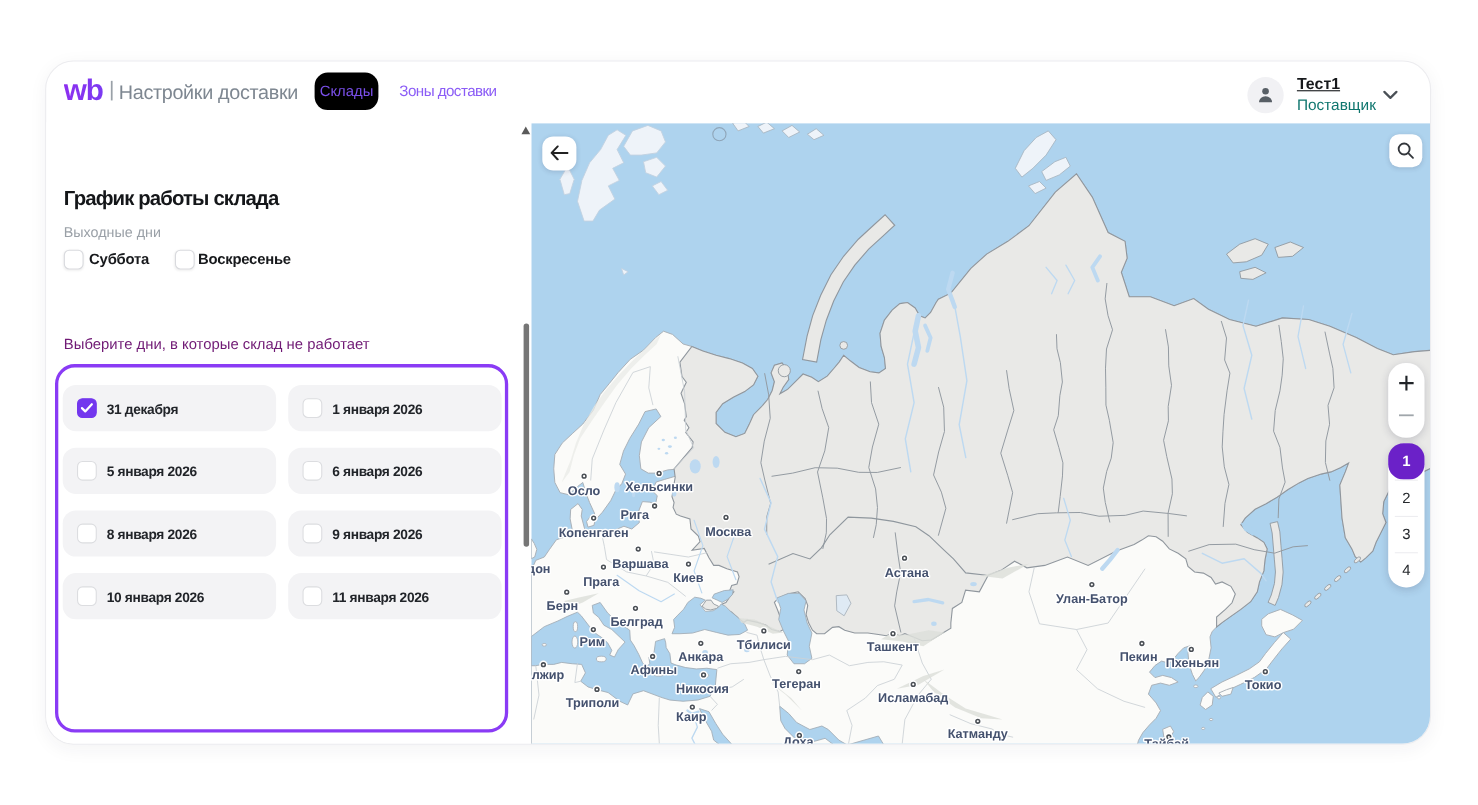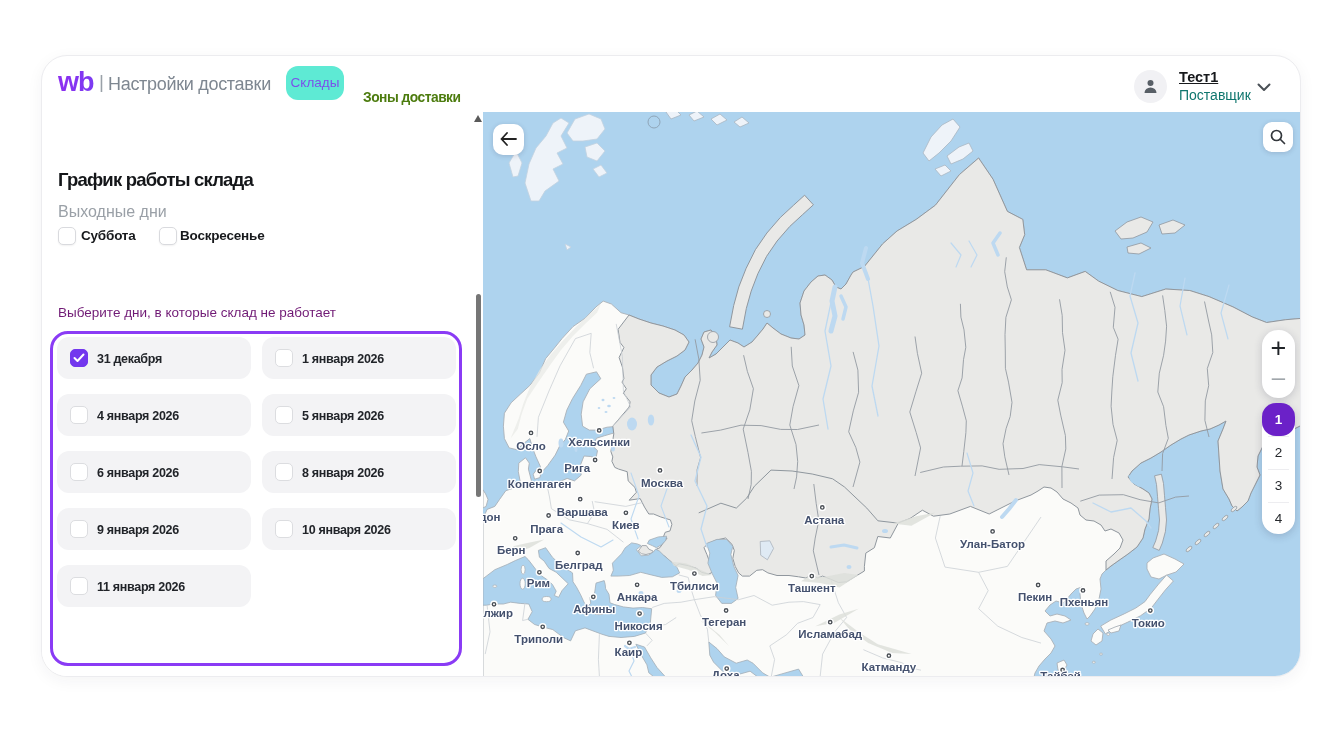--- a/index.html
+++ b/index.html
@@ -4,42 +4,42 @@
 * { margin:0; padding:0; box-sizing:border-box; }
 html,body { width:1344px; height:732px; background:#ffffff; font-family:"Liberation Sans", sans-serif; overflow:hidden; }
 .card { position:absolute; left:41px; top:55px; width:1260px; height:622px; background:#fff;
   border:1px solid #ececef; border-radius:26px; box-shadow:0 4px 16px rgba(30,30,60,0.05); overflow:hidden; }
 
 
 .logo { position:absolute; left:16px; top:11px; font-size:27px; font-weight:bold; letter-spacing:-1px;
   background:linear-gradient(90deg,#8d2ff0,#7b3bf2); -webkit-background-clip:text; background-clip:text; color:transparent; }
 .ltitle { position:absolute; left:66px; top:18px; font-size:18px; color:#7e8791; letter-spacing:-0.3px; }
 .lsep { position:absolute; left:57px; top:15px; font-size:19px; color:#9aa1a8; }
-.tab1 { position:absolute; left:244px; top:10px; width:58px; height:34px; background:#5eead4; border-radius:12px;
+.tab1 { position:absolute; left:244px; top:10px; width:58px; height:34px; background:#000000; border-radius:12px;
   color:#7b50ea; font-size:13.5px; line-height:34px; text-align:center; }
-.tab2 { position:absolute; left:321px; top:25px; font-size:13.8px; color:#4d7c0f; line-height:34px; font-weight:bold; letter-spacing:-0.5px;}
+.tab2 { position:absolute; left:321px; top:10px; font-size:13.8px; color:#8b5cf6; line-height:34px; font-weight:normal; letter-spacing:-0.5px;}
 .avatar { position:absolute; left:1092px; top:14px; width:33px; height:33px; border-radius:50%; background:#f1f1f4; }
 .avatar svg { position:absolute; left:7px; top:7px; }
 .uname { position:absolute; left:1137px; top:13px; font-size:14.5px; font-weight:bold; color:#17191c;text-decoration:underline; }
 .urole { position:absolute; left:1137px; top:31px; font-size:14px; color:#0f766e; }
 .chev { position:absolute; left:1215px; top:22px; }
 
 
 .panel { position:absolute; left:0; top:55px; width:441px; height:567px; background:#fff; }
 .note { position:absolute; left:40px; top:-4px; width:382px; font-size:12.2px; line-height:19px; color:#9aa0a7; }
 .h2 { position:absolute; left:16px; top:58px; font-size:18.5px; font-weight:bold; letter-spacing:-0.8px; color:#141619; }
-.lbl { position:absolute; left:16px; top:92px; font-size:16px; color:#9aa0a7; }
+.lbl { position:absolute; left:16px; top:92px; font-size:13px; color:#9aa0a7; }
 .wrow { position:absolute; left:16px; top:116px; height:20px; }
 .wcb { position:absolute; width:18px; height:18px; background:#fff; border:1px solid #d9dade; border-radius:5px; box-shadow:0 1px 2px rgba(0,0,0,0.06); }
 .wlab { position:absolute; top:1px; font-size:13.5px; letter-spacing:-0.2px; color:#17191c; font-weight:bold; }
 .hbtn { position:absolute; left:7px; top:152px; width:215px; height:37px; border:4px solid #8a3bf5; border-radius:19px; background:#fff; }
 .hbtn span { position:absolute; left:6px; top:7px; font-size:14px; color:#7a2ff2; white-space:nowrap; }
 .choose { position:absolute; left:16px; top:194px; font-size:13.5px; color:#701a75; }
 .hbox { position:absolute; left:8px; top:220px; width:412px; height:335px; border:3.5px solid #8a3bf5; border-radius:18px; background:#fff; overflow:hidden; }
-.grid { position:absolute; left:4px; top:3px; width:400px;text-align:right; }
+.grid { position:absolute; left:4px; top:16px; width:400px;text-align:right; }
 .pill { position:relative; float:left; width:194px; height:42px; background:#f3f3f5; border-radius:12px; margin:0 0 15px 0; }
 .pill:nth-child(odd) { margin-right:11px; }
 .cb { position:absolute; left:13px; top:12px; width:18px; height:18px; background:#fff; border:1px solid #dcdde0; border-radius:5px; }
 .cbon { background:#7337ee; border-color:#7337ee; }
 .cbon svg { position:absolute; left:2px; top:3px; }
 .plabel { position:absolute; left:40px; top:15px; font-size:12.5px; font-weight:bold; letter-spacing:-0.3px; color:#212429; }
 
 
 .sbar { position:absolute; left:434px; top:183px; width:5px; height:203px; background:#767676; border-radius:3px; }
 .sarr { position:absolute; left:432px; top:4px; width:0; height:0; border-left:4.5px solid transparent; border-right:4.5px solid transparent; border-bottom:7px solid #5a5a5a; }
@@ -94,24 +94,20 @@
             <span class="cb cbon">
               <svg width="12" height="10" viewBox="0 0 12 10">
                 <path d="M1.5 5 L4.5 8 L10.5 1.5" fill="none" stroke="#fff" stroke-width="2" stroke-linecap="round" stroke-linejoin="round"></path>
               </svg>
             </span>
             <span class="plabel">31 декабря</span>
           </div>
 <div class="pill">
             <span class="cb"></span>
             <span class="plabel">1 января 2026</span>
-          </div>
-<div class="pill">
-            <span class="cb"></span>
-            <span class="plabel">4 января 2026</span>
           </div>
 <div class="pill">
             <span class="cb"></span>
             <span class="plabel">5 января 2026</span>
           </div>
 <div class="pill">
             <span class="cb"></span>
             <span class="plabel">6 января 2026</span>
           </div>
 <div class="pill">

